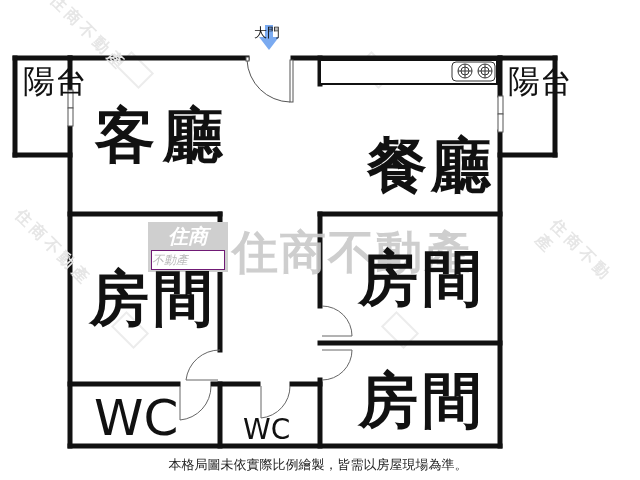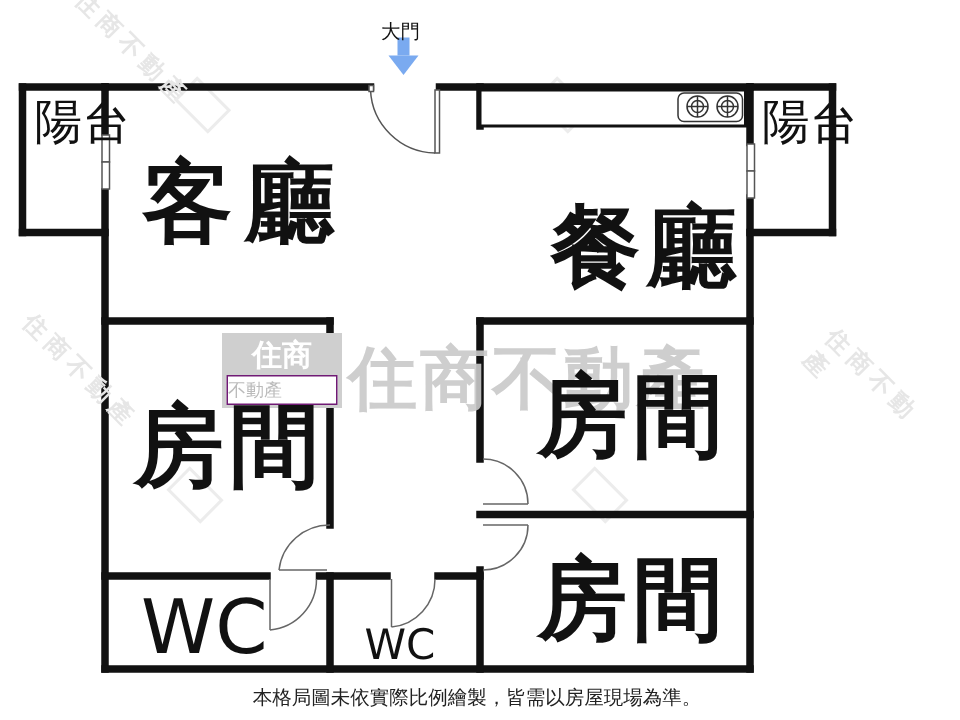--- a/index.html
+++ b/index.html
@@ -6,21 +6,21 @@
   body { width: 640px; height: 480px; position: relative; overflow: hidden; font-family: "DejaVu Sans", sans-serif; }
   #plan { position: absolute; left: 0; top: 0; width: 640px; height: 480px; }
   .room-label { position: absolute; font-family: "DejaVu Sans", sans-serif; font-weight: bold; color: #111; white-space: nowrap; line-height: 1; }
   .big { font-size: 60px; letter-spacing: 8px; }
   .mid { font-size: 60px; letter-spacing: 4px; }
   .balc { font-size: 32px; line-height: 1.1; width: 40px; text-align: center; font-weight: normal; }
   .wc-big { font-size: 50px; font-weight: normal; letter-spacing: 0; }
   .wc-small { font-size: 28px; font-weight: normal; }
   .door-label { position: absolute; font-size: 13px; color: #111; }
   .watermark-main { position: absolute; font-size: 46px; font-weight: bold; color: #c9c9c9; letter-spacing: 2px; opacity: 0.9; }
-  .wm-logo { position: absolute; width: 80px; height: 50px; background: #cfcfcf; }
+  .wm-logo { position: absolute; width: 80px; height: 50px; background: #cfcfcf; font-style: italic; }
   .wm-logo .top { color: #fff; font-weight: bold; font-size: 20px; text-align: center; line-height: 28px; }
   .wm-logo .bot { background: #fff; color: #bbb; font-size: 12px; margin: 0 3px; line-height: 18px; border: 1px solid #701a75; }
   .wm-diag { position: absolute; font-size: 16px; color: #e6e6e6; transform: rotate(45deg); transform-origin: left top; letter-spacing: 4px; font-weight: bold; }
   .footnote { position: absolute; left: 0; width: 636px; top: 456px; text-align: center; font-size: 13px; color: #222; }
 </style>
 </head>
 <body>
 
 <svg id="plan" viewBox="0 0 640 480" xmlns="http://www.w3.org/2000/svg">
 
@@ -129,21 +129,21 @@
 
 <div class="wm-logo" style="left:148px; top:222px;">
   <div class="top">住商</div>
   <div class="bot">不動產</div>
 </div>
 <div class="watermark-main" style="left:232px; top:222px;">住商不動產</div>
 <div class="wm-diag" style="left:25px; top:205px;">住商不動產</div>
 <div class="wm-diag" style="left:560px; top:215px;">住商不動產</div>
 <div class="wm-diag" style="left:60px; top:-10px;">住商不動產</div>
 
-<div class="door-label" style="left:254px; top:12px;">大門</div>
+<div class="door-label" style="left:254px; top:24px;">大門</div>
 
 <div class="room-label balc" style="left:23px; top:64px;">陽台</div>
 <div class="room-label balc" style="left:508px; top:64px;">陽台</div>
 <div class="room-label big" style="left:95px; top:105px;text-align:right;">客廳</div>
 <div class="room-label mid" style="left:367px; top:135px;">餐廳</div>
 <div class="room-label mid" style="left:89px; top:268px;">房間</div>
 <div class="room-label mid" style="left:358px; top:248px;">房間</div>
 <div class="room-label mid" style="left:358px; top:370px;">房間</div>
 <div class="room-label wc-big" style="left:94px; top:393px;">WC</div>
 <div class="room-label wc-small" style="left:243px; top:416px;">WC</div>

